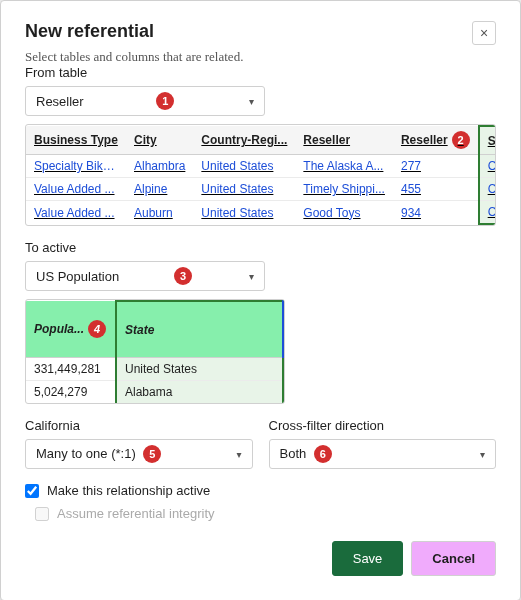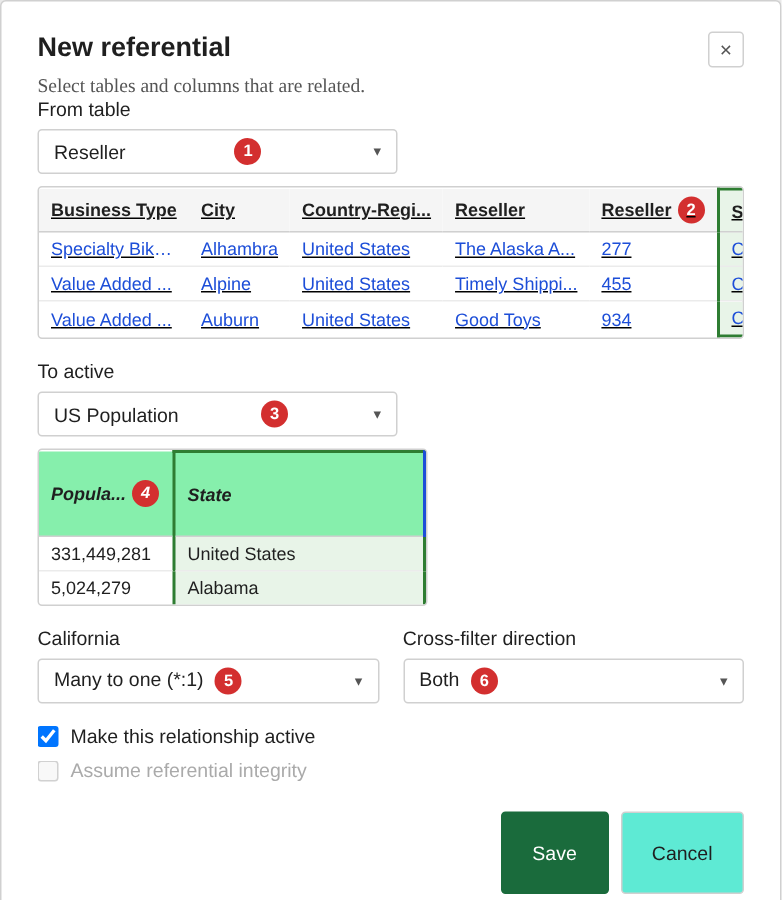--- a/index.html
+++ b/index.html
@@ -192,53 +192,55 @@
       display: flex;
       align-items: flex-end;
       gap: 8px;
       margin-bottom: 8px;
       font-size: 13px;
       color: #1f1f1f;
     }
 
     .checkbox-row.disabled {
       color: #aaa;
+      margin-left: 10px;
     }
 
     .checkbox-input {
       width: 14px;
       height: 14px;
       cursor: pointer;
     }
 
     .dialog-footer {
       display: flex;
       justify-content: flex-end;
       gap: 8px;
       margin-top: 20px;
     }
 
     .btn {
-      padding: 19px 20px;
+      padding: 9px 20px;
       font-size: 13px;
       border-radius: 3px;
       cursor: pointer;
       border: 1px solid transparent;
     }
 
     .btn-save {
       background: #1a6b3c;
       color: white;
       border-color: #1a6b3c;
     }
 
     .btn-cancel {
-      background: #5eead4;
+      background: #f0abfc;
       color: #1f1f1f;
       border-color: #d0d0d0;
+      font-weight: bold;
     }
 
     .chevron {
       font-size: 10px;
       color: #555;
       margin-left: 6px;
     }
 
     .small-table-container {
       border: 1px solid #d0d0d0;

